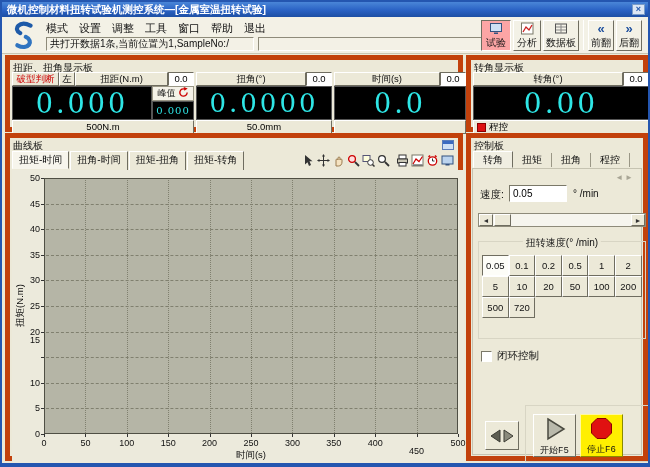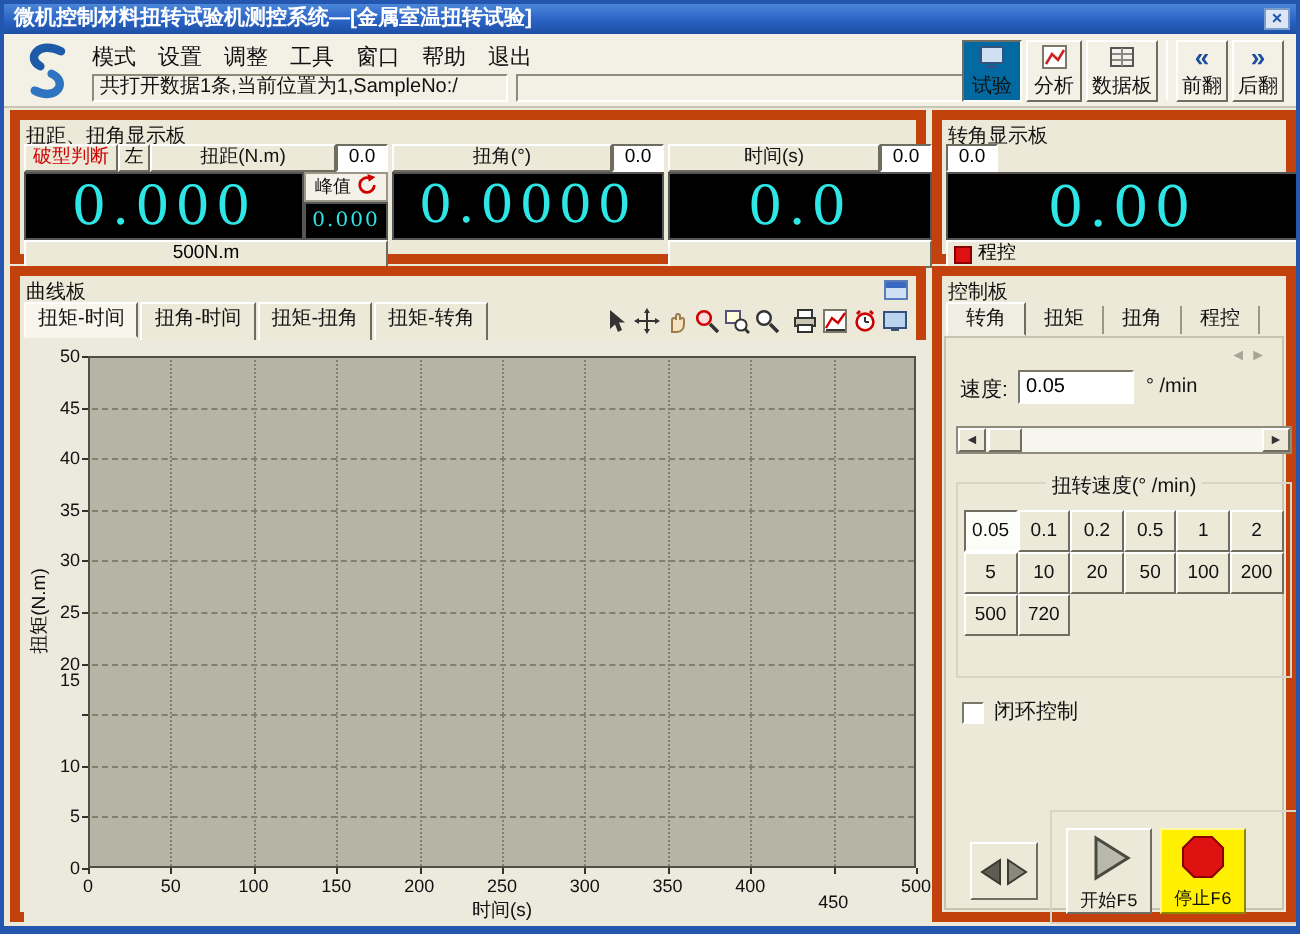--- a/index.html
+++ b/index.html
@@ -21,21 +21,21 @@
   #menubar { position:absolute; left:44px; top:4px; font-size:11px; color:#111; }
   .menu-item { margin-right:11px; cursor:default; }
   .statusbox { position:absolute; top:20px; height:14px; border:1px solid;
                border-color:#8e8b7a #ffffff #ffffff #8e8b7a; font-size:10px;
                line-height:12px; padding-left:3px; color:#111; overflow:hidden; white-space:nowrap; }
   #statusbox1 { left:44px; width:208px; }
   #statusbox2 { left:256px; width:242px; }
   .tbtn { position:relative; height:31px; border:1px solid; text-align:center;
           border-color:#ffffff #6f6d60 #6f6d60 #ffffff; background:#f3f1e6;
           font-size:10px; color:#111; padding-top:1px; cursor:default; }
-  .tbtn.pressed { border-color:#6f6d60 #ffffff #ffffff #6f6d60; background:#0369a1; }
+  .tbtn.pressed { border-color:#6f6d60 #ffffff #ffffff #6f6d60; background:#fca5a5; }
   .tbtn .glyph { display:block; height:14px; line-height:14px; }
   .flipglyph { color:#1d4f9e; font-weight:bold; font-size:13px; }
   #toolbtns { position:absolute; right:6px; top:3px; display:flex; gap:2px; align-items:flex-start; }
   .vsep { width:1px; height:30px; background:#b9b6a4; border-right:1px solid #fff; margin:0 2px; }
   
   .section { position:absolute; border:5px solid #c2410c; background:#ece9d8; }
   .seclabel { position:absolute; left:3px; top:1px; font-size:10px; color:#111; white-space:nowrap; }
   #sec-disp-l { left:3px;  top:53px; width:458px; height:77px; }
   #sec-disp-r { left:464px; top:53px; width:182px; height:77px; }
   #sec-curve  { left:3px;  top:131px; width:458px; height:328px; }
@@ -224,36 +224,38 @@
       </div>
       <div class="bot">500N.m</div>
     </div>
 
     <div id="d2" class="disp">
       <div class="hdr">
         <div class="hcell" style="flex:1">扭角(°)</div>
         <div class="hval">0.0</div>
       </div>
       <div class="lcd bigv" style="height:34px;font-size:26px">0.0000</div>
+      <div class="bot">50.0mm</div>
     </div>
 
     <div id="d3" class="disp">
       <div class="hdr">
         <div class="hcell" style="flex:1">时间(s)</div>
         <div class="hval">0.0</div>
       </div>
       <div class="lcd bigv" style="height:34px;font-size:27px">0.0</div>
       <div class="bot"></div>
     </div>
   </div>
 
   <div id="sec-disp-r" class="section">
     <div class="seclabel">转角显示板</div>
     <div id="d4" class="disp">
       <div class="hdr">
+        <div class="hcell" style="flex:1">转角(°)</div>
         <div class="hval">0.0</div>
       </div>
       <div class="lcd bigv" style="height:34px;font-size:28px">0.00</div>
       <div class="bot" id="d4bot">
         <span class="redsq"></span>
         <span>程控</span>
       </div>
     </div>
   </div>
 

